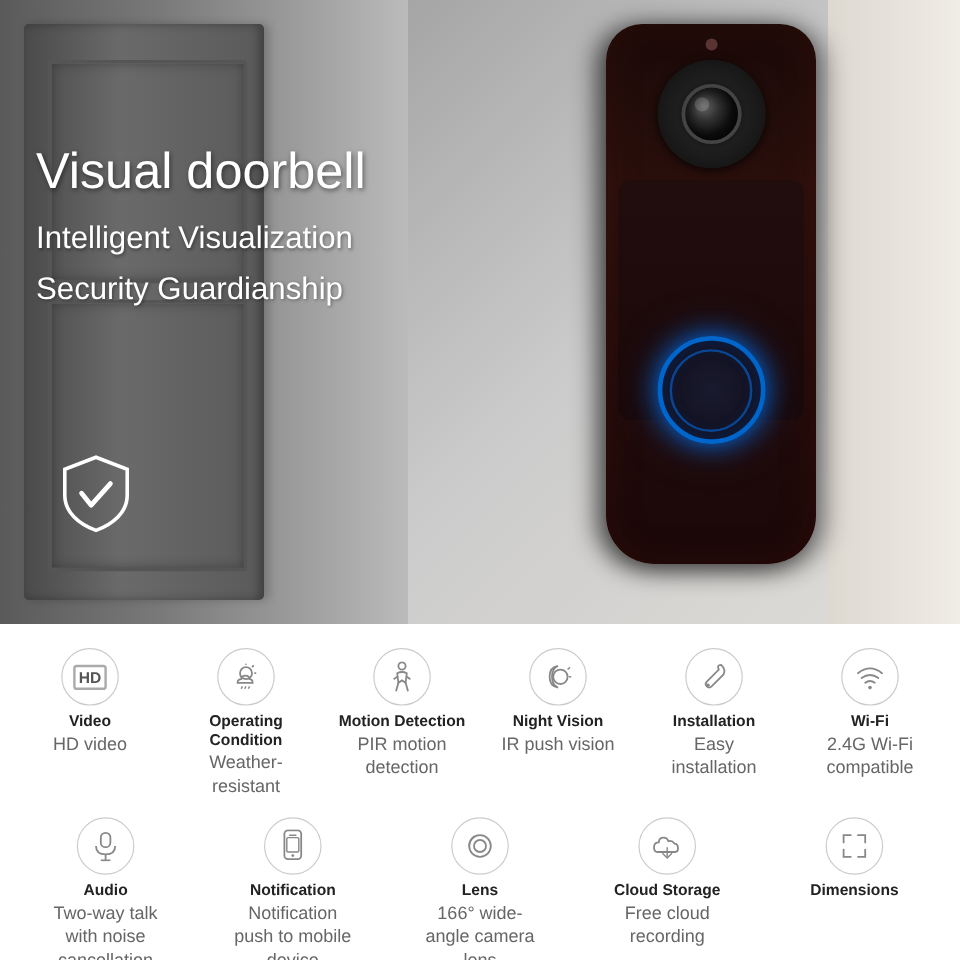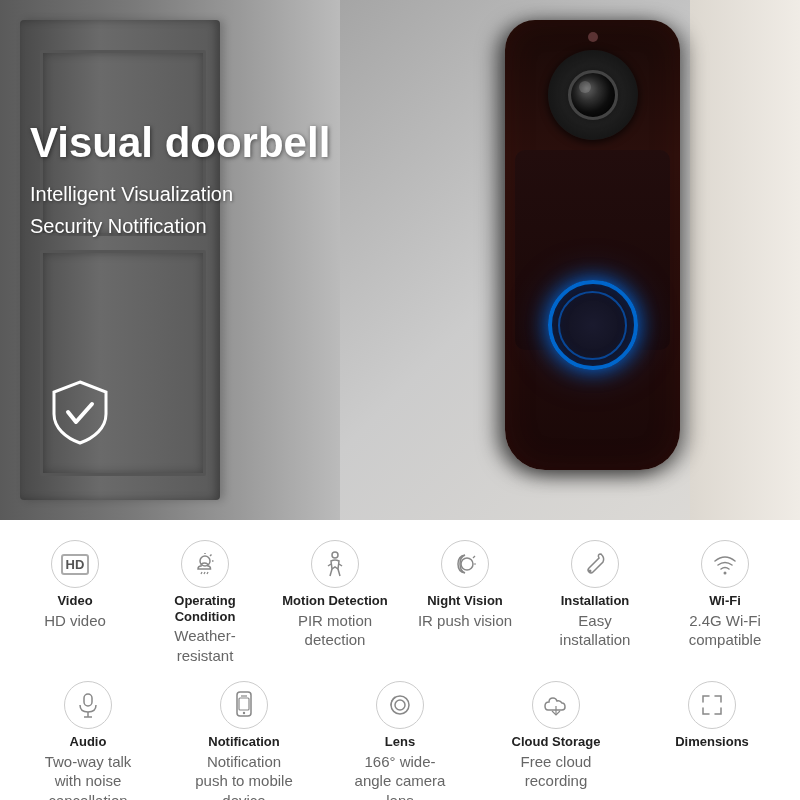--- a/index.html
+++ b/index.html
@@ -67,28 +67,28 @@
     .hero-text {
       position: absolute;
       left: 30px;
       top: 120px;
       color: #fff;
       z-index: 10;
     }
 
     .hero-title {
       font-size: 42px;
-      font-weight: bold;
+      font-weight: normal;
       line-height: 1.1;
       text-shadow: 1px 1px 4px rgba(0,0,0,0.5);
       margin-bottom: 12px;
     }
 
     .hero-subtitle {
-      font-size: 20px;
+      font-size: 26px;
       font-weight: 400;
       line-height: 1.6;
       text-shadow: 1px 1px 3px rgba(0,0,0,0.4);
     }
 
     
     .shield-container {
       position: absolute;
       left: 50px;
       bottom: 70px;
@@ -272,21 +272,21 @@
 <div class="hero">
 
   <div class="door-panel"></div>
 
   <div class="wall-right"></div>
 
   <div class="hero-text">
     <div class="hero-title">Visual doorbell</div>
     <div class="hero-subtitle">
       <span>Intelligent Visualization</span><br>
-      <span>Security Notification</span>
+      <span>Security Guardianship</span>
     </div>
   </div>
 
   <div class="shield-container">
     <svg class="shield-svg" viewBox="0 0 60 66" fill="none" xmlns="http://www.w3.org/2000/svg">
       <path d="M30 2 L56 12 L56 34 C56 48 44 58 30 63 C16 58 4 48 4 34 L4 12 Z" fill="none" stroke="white" stroke-width="3"></path>
       <polyline points="18,32 26,42 42,24" stroke="white" stroke-width="4" fill="none" stroke-linecap="round" stroke-linejoin="round"></polyline>
     </svg>
   </div>
 

